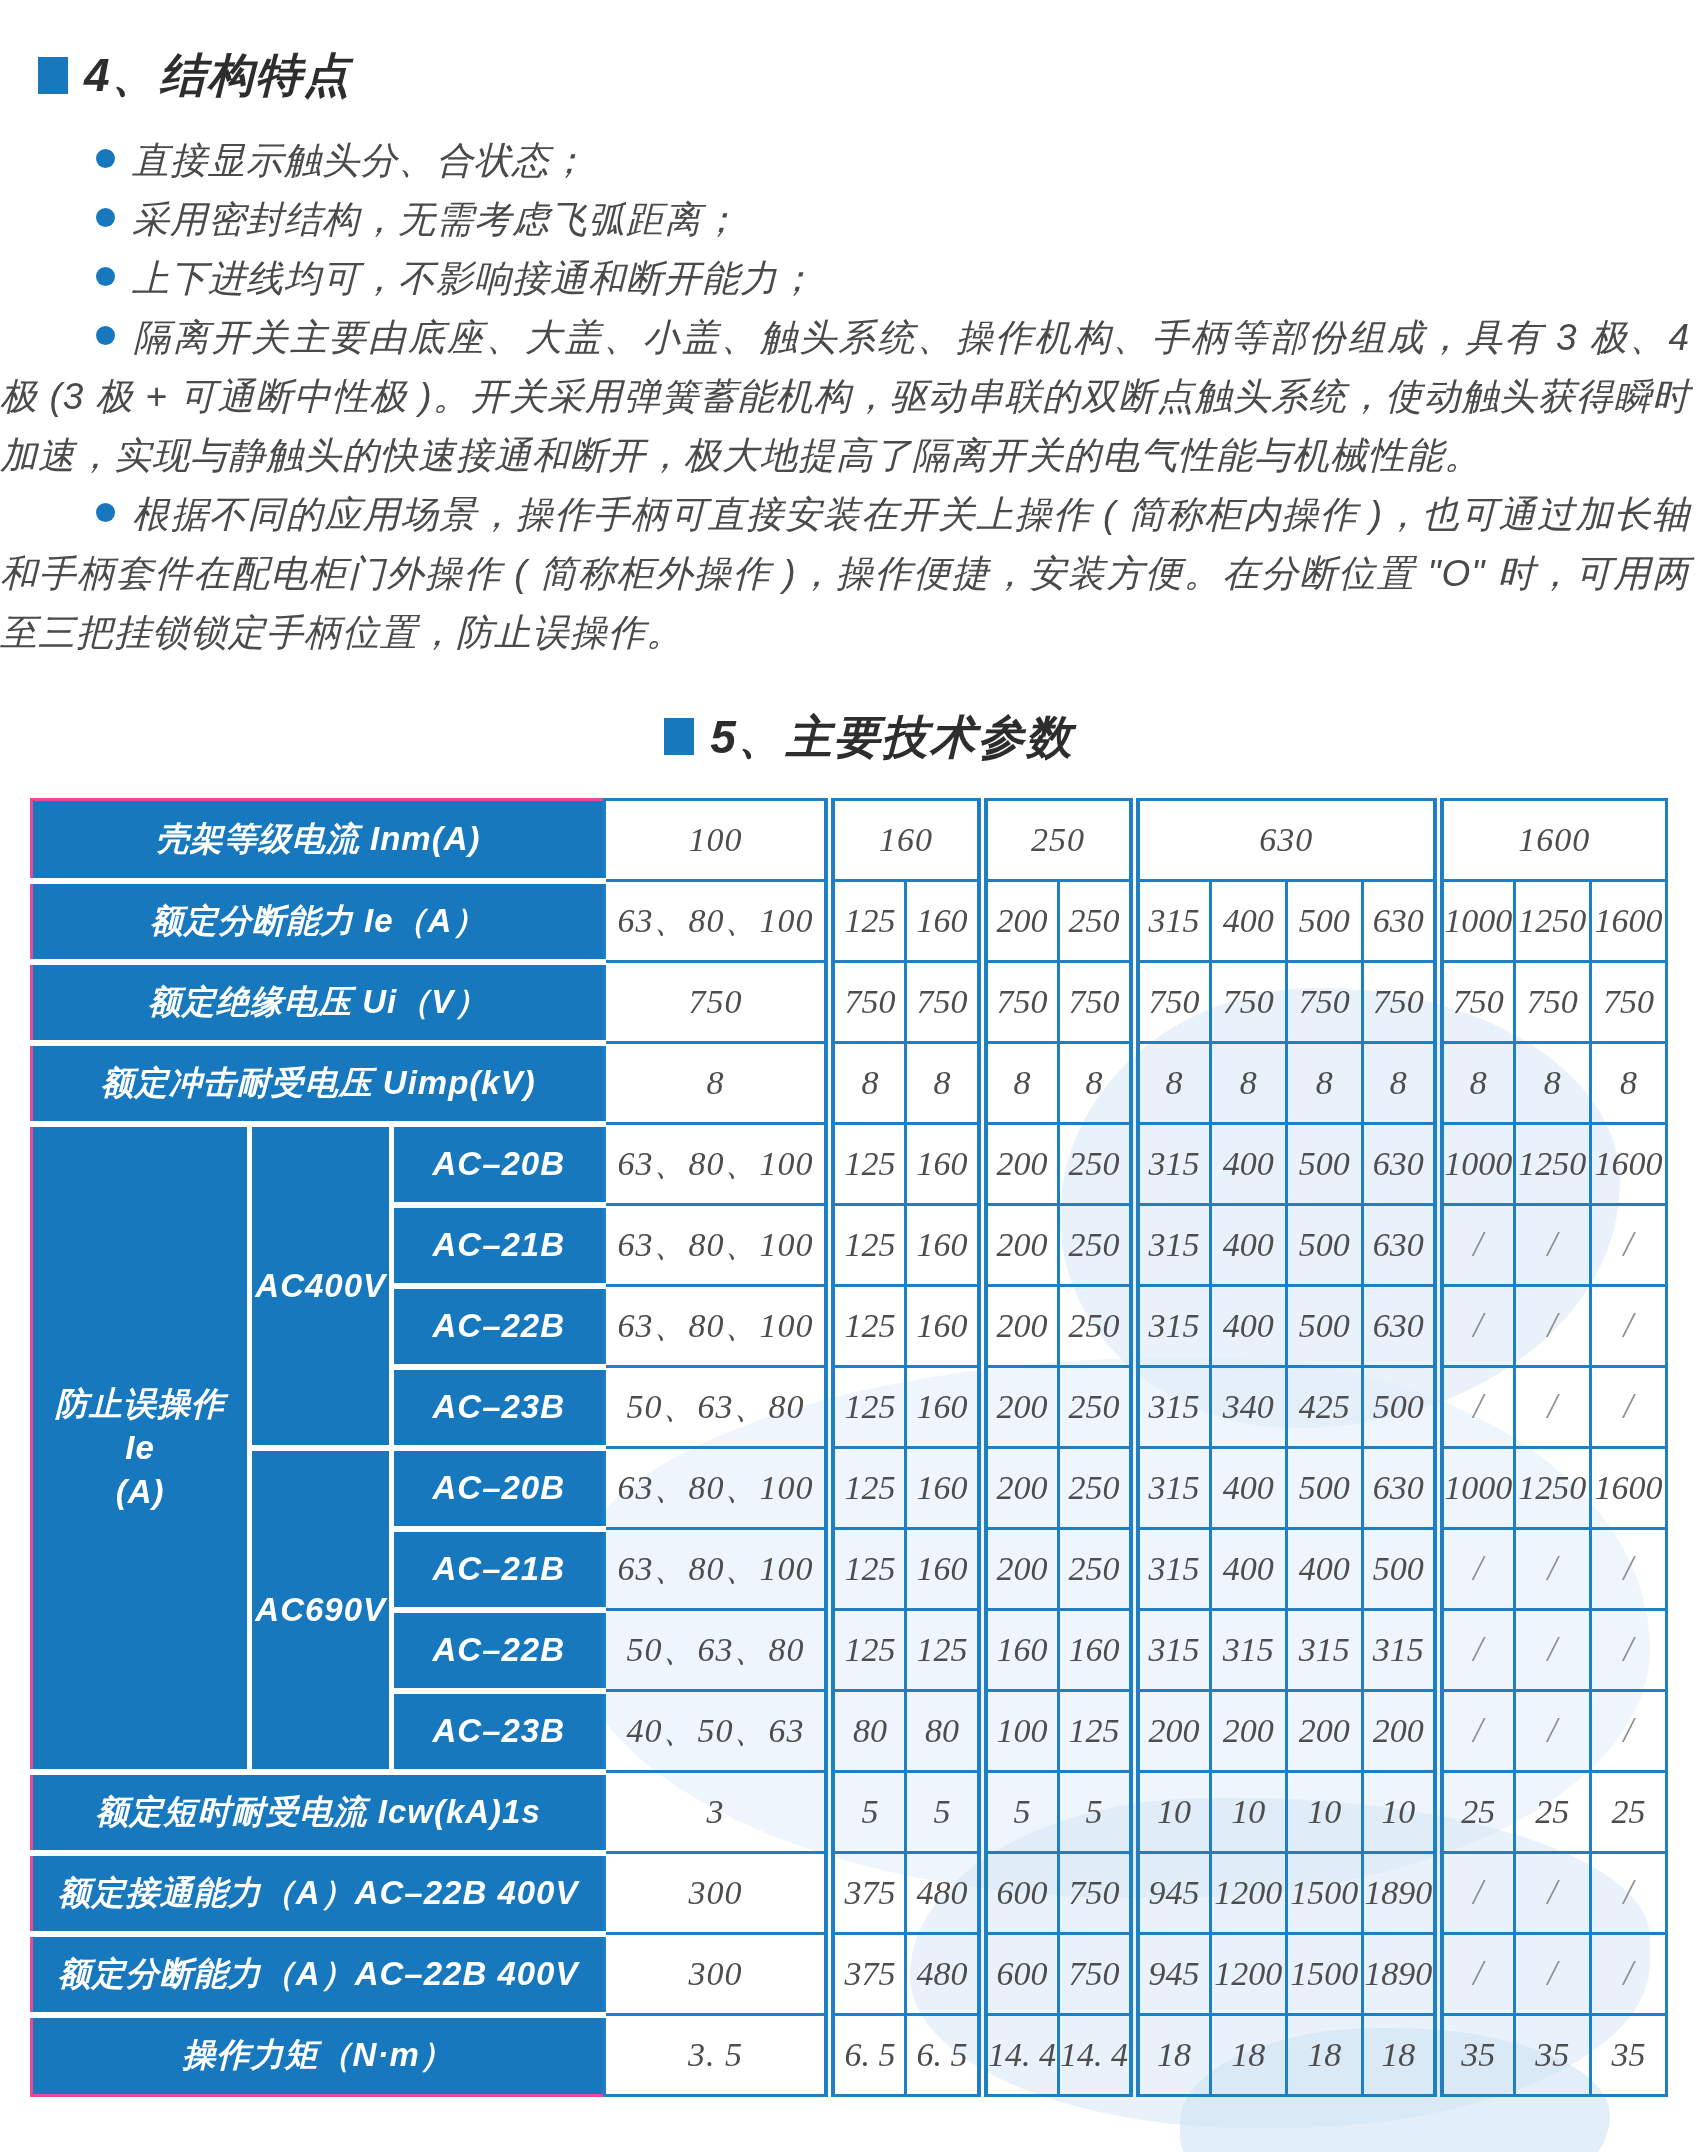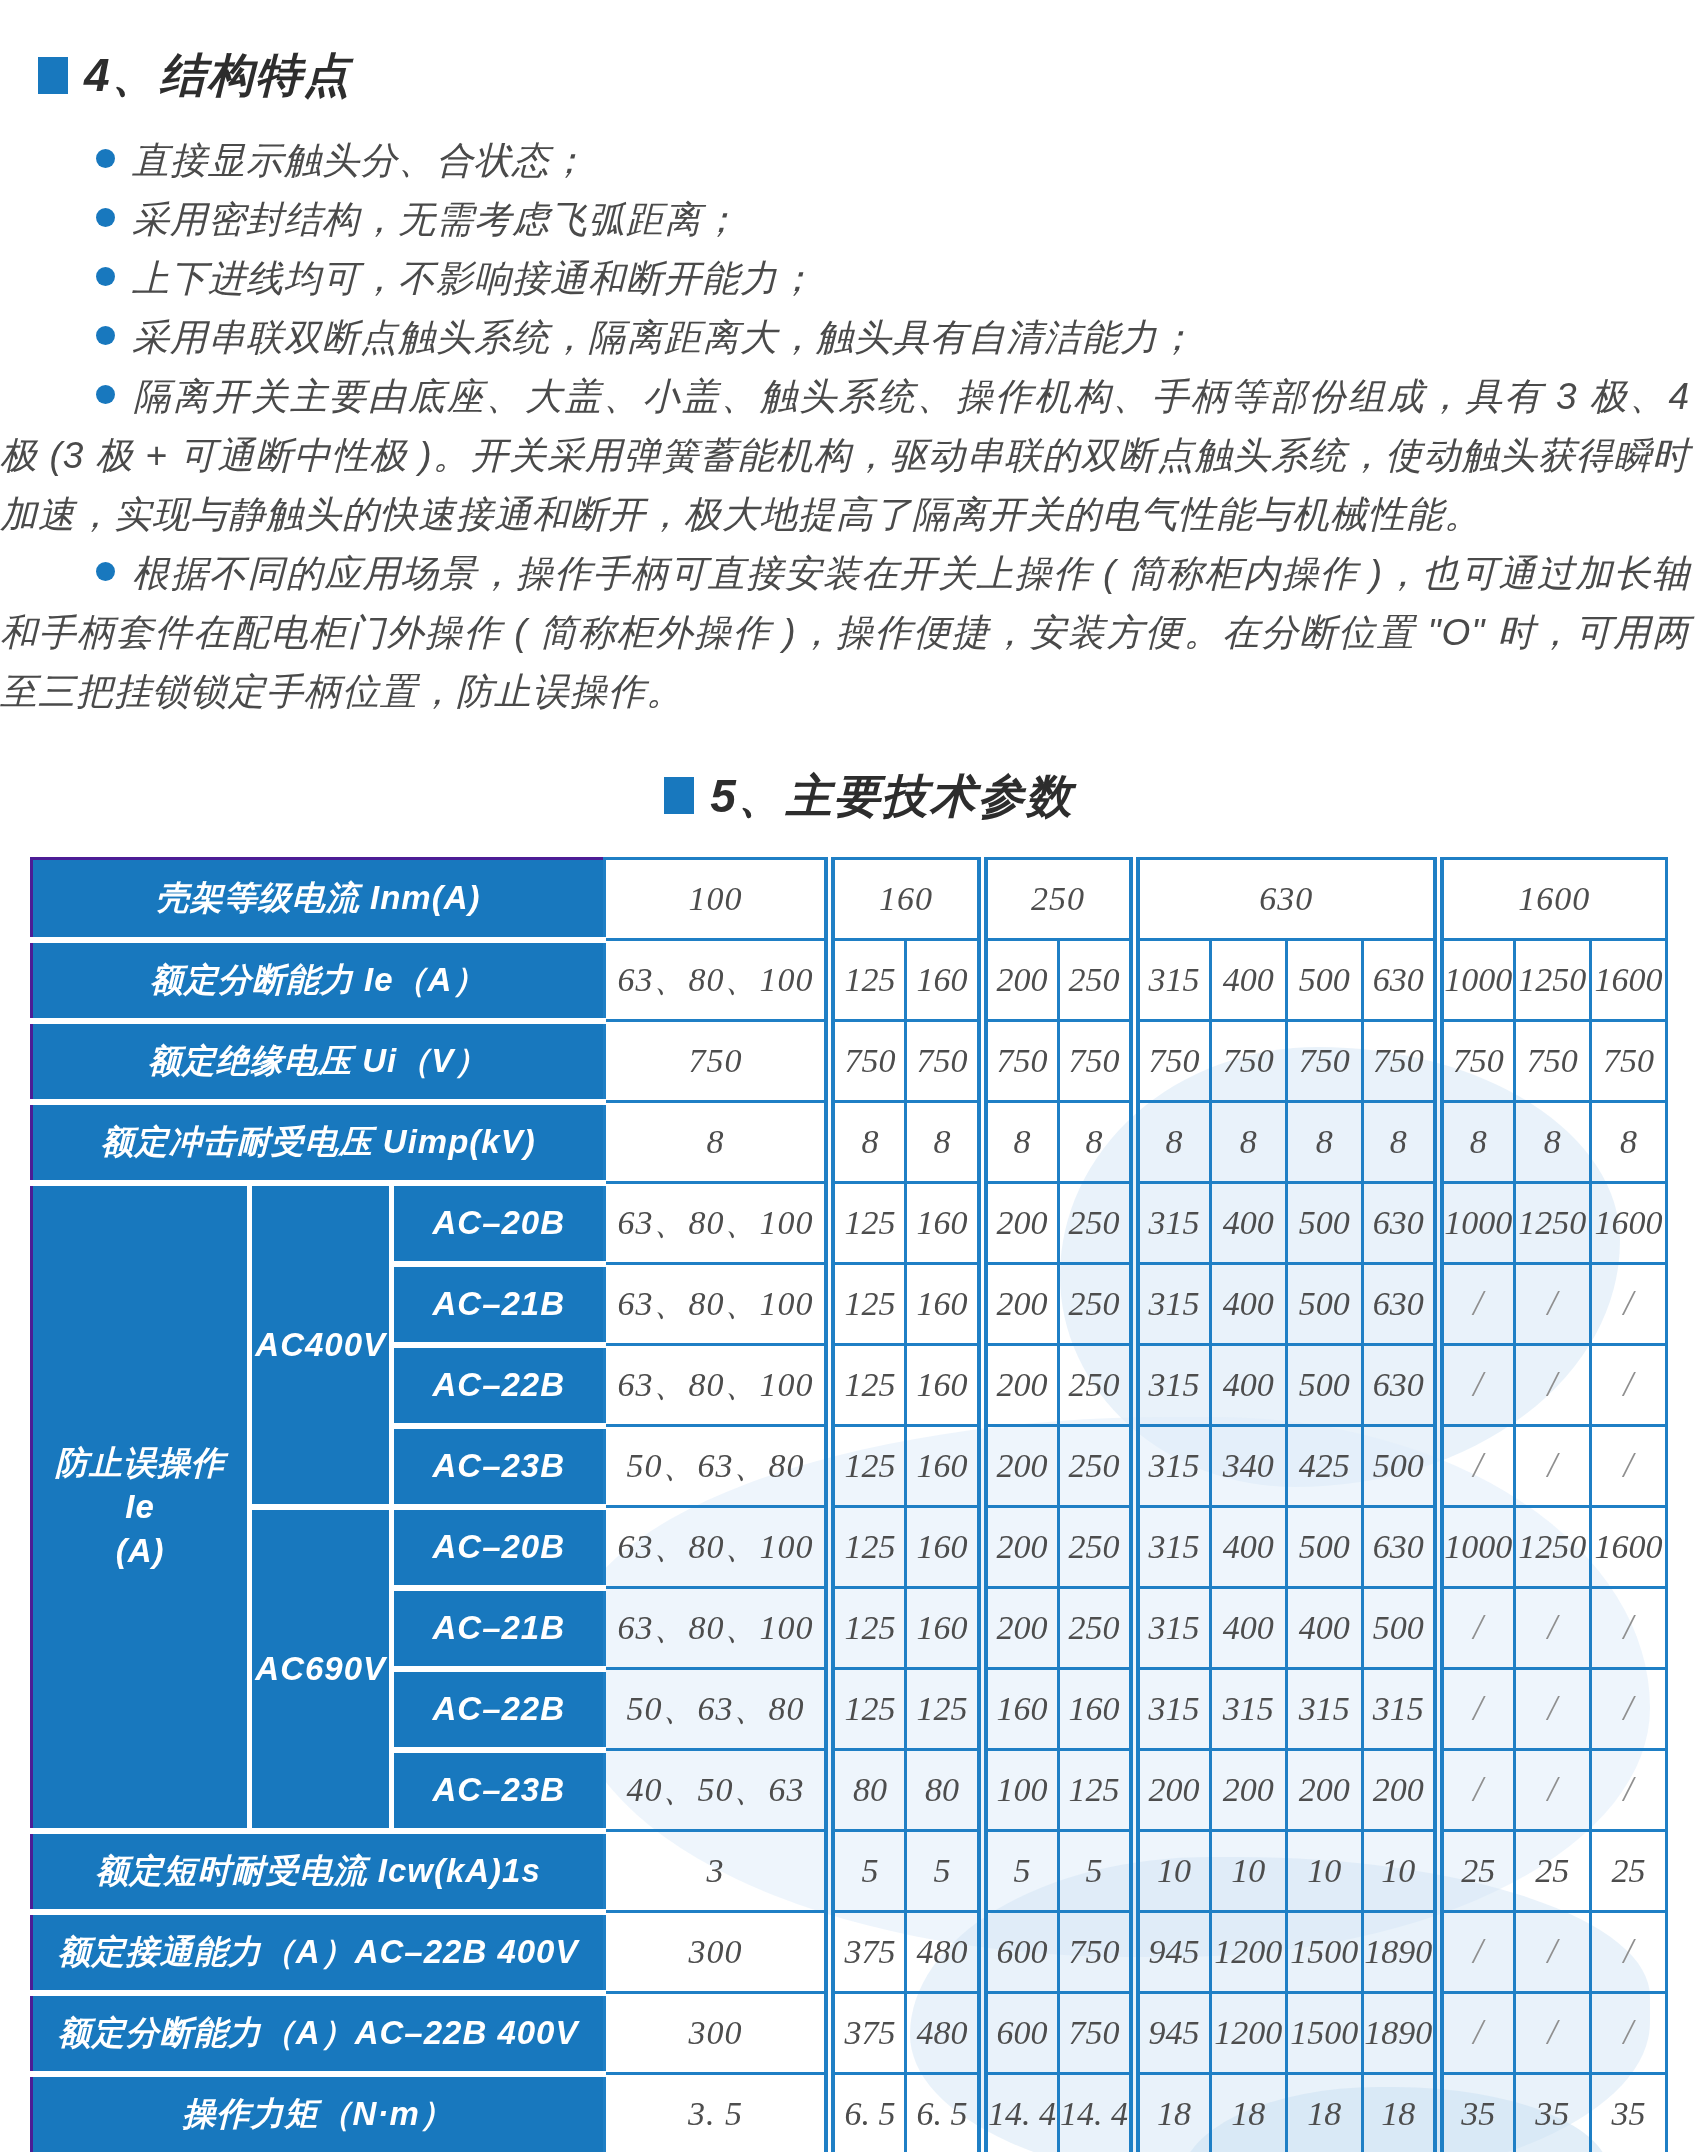--- a/index.html
+++ b/index.html
@@ -33,21 +33,21 @@
     position:relative; top:-4px;
   }
 
   
   .table-wrap { position:relative; width:1644px; margin:36px 0 0 30px; }
   .wm { position:absolute; z-index:0; background:#cfe3f4; }
   .wm.light { background:#e0edf9; }
   table.tech {
     position:relative; z-index:1;
     border-collapse:collapse; table-layout:fixed;
-    width:1638px; border:3px solid #4c1d95;
+    width:1638px; border:3px solid #ec4899;
   }
   table.tech tr { height:81px; }
   th.lab {
     background:#1878be; color:#ffffff; font-weight:bold; font-size:33px;
     text-align:center; vertical-align:middle; padding:0; letter-spacing:1px;
     border:0 solid #ffffff; border-top-width:6px; border-bottom-width:6px;
   }
   th.lab.vs { border-left-width:5px; }
   th.lab.no-t { border-top-width:0; }
   th.lab.no-b { border-bottom-width:0; }
@@ -69,21 +69,20 @@
 
   <div class="sec-title" id="sec4-title">
     <span class="sq"></span>
     <span>4、结构特点</span>
   </div>
 
   <div class="features" id="feature-list">
       <p><span class="dot"></span><span>直接显示触头分、合状态；</span></p>
       <p><span class="dot"></span><span>采用密封结构，无需考虑飞弧距离；</span></p>
       <p><span class="dot"></span><span>上下进线均可，不影响接通和断开能力；</span></p>
-      <p><span class="dot"></span><span>采用串联双断点触头系统，隔离距离大，触头具有自清洁能力；</span></p>
       <p><span class="dot"></span><span>隔离开关主要由底座、大盖、小盖、触头系统、操作机构、手柄等部份组成，具有 3 极、4 极 (3 极 + 可通断中性极 )。开关采用弹簧蓄能机构，驱动串联的双断点触头系统，使动触头获得瞬时加速，实现与静触头的快速接通和断开，极大地提高了隔离开关的电气性能与机械性能。</span></p>
       <p><span class="dot"></span><span>根据不同的应用场景，操作手柄可直接安装在开关上操作 ( 简称柜内操作 )，也可通过加长轴和手柄套件在配电柜门外操作 ( 简称柜外操作 )，操作便捷，安装方便。在分断位置 "O" 时，可用两至三把挂锁锁定手柄位置，防止误操作。</span></p>
     </div>
 
   <div class="sec-title" id="sec5-title">
     <span class="sq"></span>
     <span>5、主要技术参数</span>
   </div>
 
   <div class="table-wrap">

